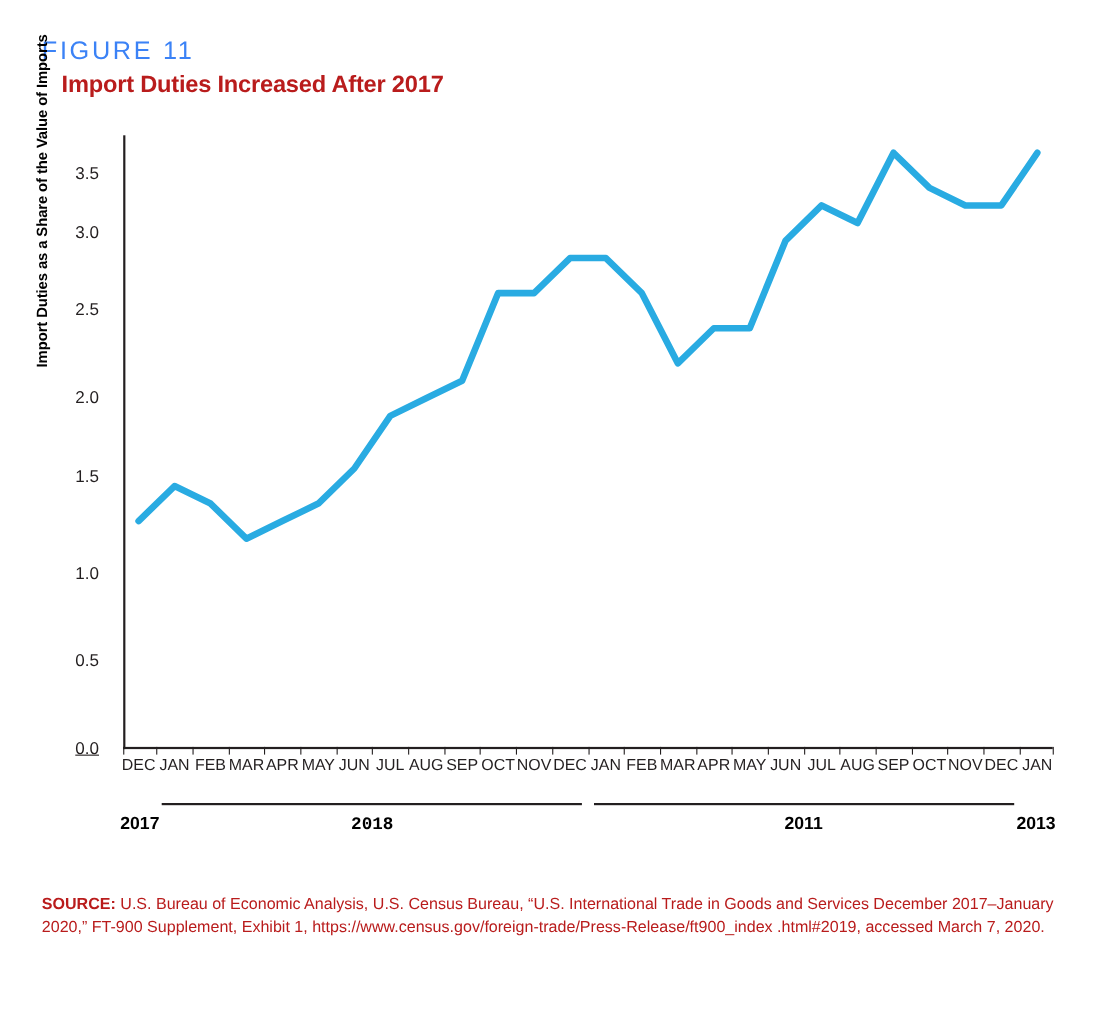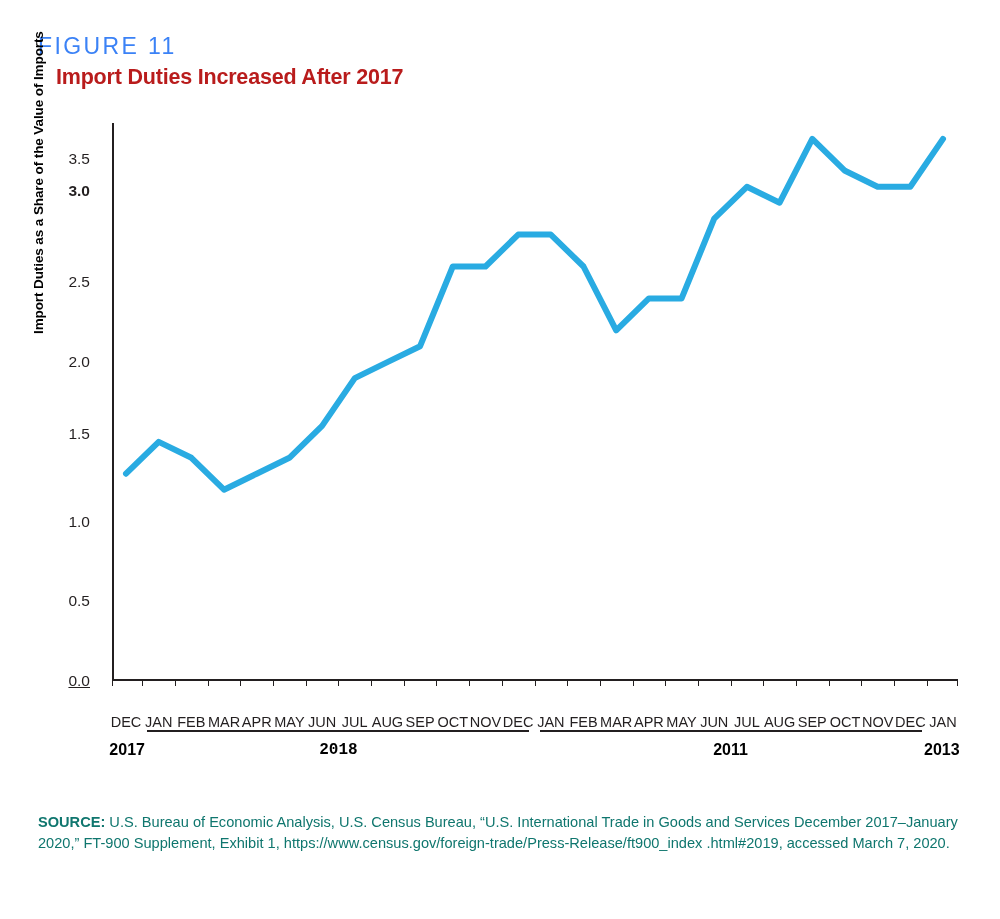--- a/index.html
+++ b/index.html
@@ -106,21 +106,20 @@
     background: #231f20;
   }
   .xlab {
     position: absolute;
     top: 583px;
     font-size: 14.5px;
     color: #231f20;
     text-align: center;
     transform: translateX(-50%);
     white-space: nowrap;
-    margin-top: 26px;
   }
   
   .yearrule {
     position: absolute;
     top: 625px;
     height: 2px;
     background: #231f20;
   }
   .yearlab {
     position: absolute;
@@ -131,21 +130,21 @@
     transform: translateX(-50%);
     white-space: nowrap;
   }
   .source {
     position: absolute;
     left: 38px;
     top: 812px;
     width: 930px;
     font-size: 14.6px;
     line-height: 1.45;
-    color: #0f766e;
+    color: #b91c1c;
   }
   .source b { font-weight: bold; }
   svg { display: block; }
 </style>
 </head>
 <body>
 
 <div class="page">
 
   <div class="fig-label">FIGURE 11</div>
@@ -155,21 +154,21 @@
 
     <div class="ylabel">Import  Duties as a Share of the Value of Imports</div>
 
     <div class="ytick-col" id="ytickcol">
         <div class="ytick" style="top: 576px; text-decoration: underline;">0.0</div>
         <div class="ytick" style="top: 496.286px;">0.5</div>
         <div class="ytick" style="top: 416.571px;">1.0</div>
         <div class="ytick" style="top: 329px;">1.5</div>
         <div class="ytick" style="top: 257.143px;">2.0</div>
         <div class="ytick" style="top: 177.429px;">2.5</div>
-        <div class="ytick" style="top: 86px; font-weight: bold;">3.0</div>
+        <div class="ytick" style="top: 107px;">3.0</div>
         <div class="ytick" style="top: 20px; margin-top: 34px;">3.5</div>
       </div>
 
     <div class="axis-y"></div>
     <div class="axis-x"></div>
 
     <div id="xticks">
         <div class="tickmark" style="left: 112px;"></div>
         <div class="tickmark" style="left: 142.34px;"></div>
         <div class="tickmark" style="left: 175.02px;"></div>

